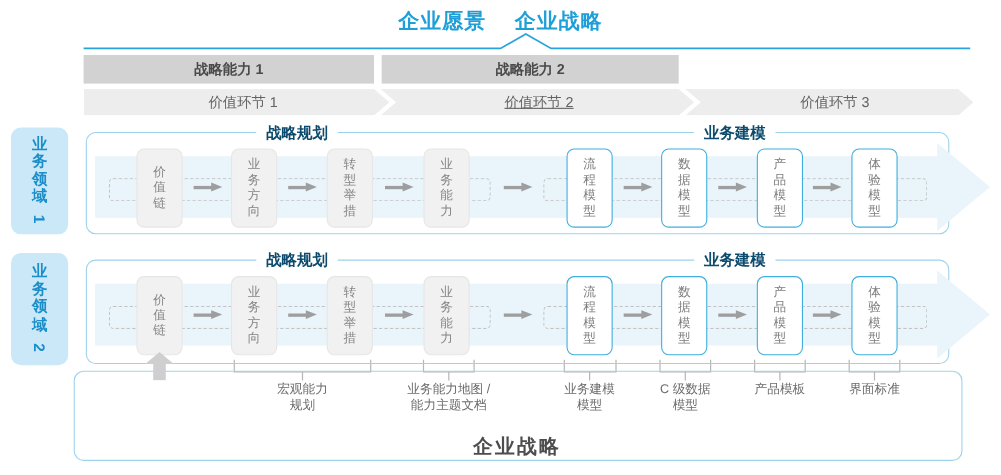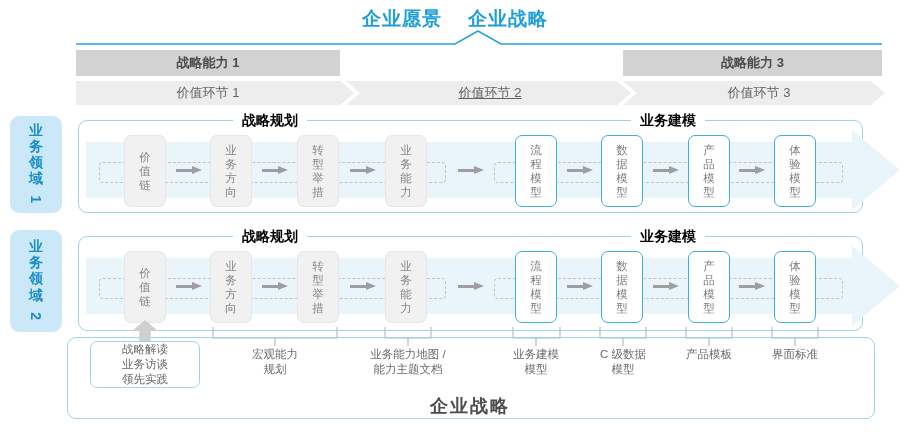--- a/index.html
+++ b/index.html
@@ -24,21 +24,21 @@
     display:flex;align-items:center;justify-content:center;}
   .vstack{display:flex;flex-direction:column;align-items:center;line-height:1.15;}
   .domain .vstack{font-size:14px;font-weight:bold;color:#1b8ec9;letter-spacing:0;}
   .vrot{transform:rotate(90deg);display:inline-block;}
   .vsp{height:5px;display:block;}
 
   
   .row-box{position:absolute;left:78px;width:785px;border:1px solid #9ed3ec;
     border-radius:9px;box-sizing:border-box;background:transparent;}
   .sec-title{position:absolute;background:#fff;padding:0 9px;font-size:14px;
-    font-weight:bold;color:#000000;line-height:14px;transform:translate(-50%,-50%);}
+    font-weight:bold;color:#0c4a6e;line-height:14px;transform:translate(-50%,-50%);}
 
   
   .band{position:absolute;width:814px;height:80px;background:#e9f4fb;
     clip-path:polygon(0 12px,766px 12px,766px 0,100% 50%,766px 100%,766px 68px,0 68px);}
 
   
   .dashed{position:absolute;height:21px;border:1px dashed #c3c3c3;border-radius:4px;
     box-sizing:border-box;background:transparent;}
 
   
@@ -107,30 +107,30 @@
           <path d="M709,338 L709,346"></path>
       </g>
       <g>
         <path d="M772,327 L772,338 L818,338 L818,327"></path>
           <path d="M795,338 L795,346"></path>
       </g>
     </g>
   </svg>
 
   <div class="cap-bar" style="left:76px;top:50px;width:264px;">战略能力 1</div>
-  <div class="cap-bar" style="left:623px;top:50px;width:259px;">战略能力 3</div>
+  <div class="cap-bar" style="left:347px;top:50px;width:270px;">战略能力 2</div>
 
   <div class="val-seg" style="left:76px;top:81px;width:278px;
        clip-path:polygon(0 0, calc(100% - 14px) 0, 100% 50%, calc(100% - 14px) 100%, 0 100%);"></div>
   <div class="val-seg" style="left:346px;top:81px;width:285px;
        clip-path:polygon(0 0, calc(100% - 14px) 0, 100% 50%, calc(100% - 14px) 100%, 0 100%, 14px 50%);"></div>
   <div class="val-seg" style="left:623px;top:81px;width:262px;
        clip-path:polygon(0 0, calc(100% - 14px) 0, 100% 50%, calc(100% - 14px) 100%, 0 100%, 14px 50%);"></div>
 
-  <div class="val-txt" style="left:76px;top:81px;width:264px;">价值环节 1</div>
+  <div class="val-txt" style="left:76px;top:81px;width:264px;padding-left:13px;">价值环节 1</div>
   <div class="val-txt" style="left:360px;top:81px;width:260px;text-decoration:underline;">价值环节 2</div>
   <div class="val-txt" style="left:636px;top:81px;width:246px;text-align:center;">价值环节 3</div>
 
   <div class="domain" style="top:116px;height:97px;">
     <div class="vstack">
         <span class="vchar">业</span>
         <span class="vchar">务</span>
         <span class="vchar">领</span>
         <span class="vchar">域</span>
         <span class="vsp"></span>
@@ -306,25 +306,20 @@
   <div class="arrow" style="left:262px;top:282px;"></div>
   <div class="arrow" style="left:350px;top:282px;"></div>
   <div class="arrow" style="left:458px;top:282px;"></div>
   <div class="arrow" style="left:567px;top:282px;"></div>
   <div class="arrow" style="left:653px;top:282px;"></div>
   <div class="arrow" style="left:739px;top:282px;"></div>
 
   <div class="tools-box"></div>
   <div class="uparrow" style="left:132px;top:320px;"></div>
 
-  <div class="callout">
-    <div>战略解读</div>
-    <div>业务访谈</div>
-    <div>领先实践</div>
-  </div>
 
   <div class="tool-label" style="left:275px;">
     <div>宏观能力</div>
     <div>规划</div>
   </div>
   <div class="tool-label" style="left:408px;">
     <div>业务能力地图 /</div>
     <div>能力主题文档</div>
   </div>
   <div class="tool-label" style="left:536px;">

